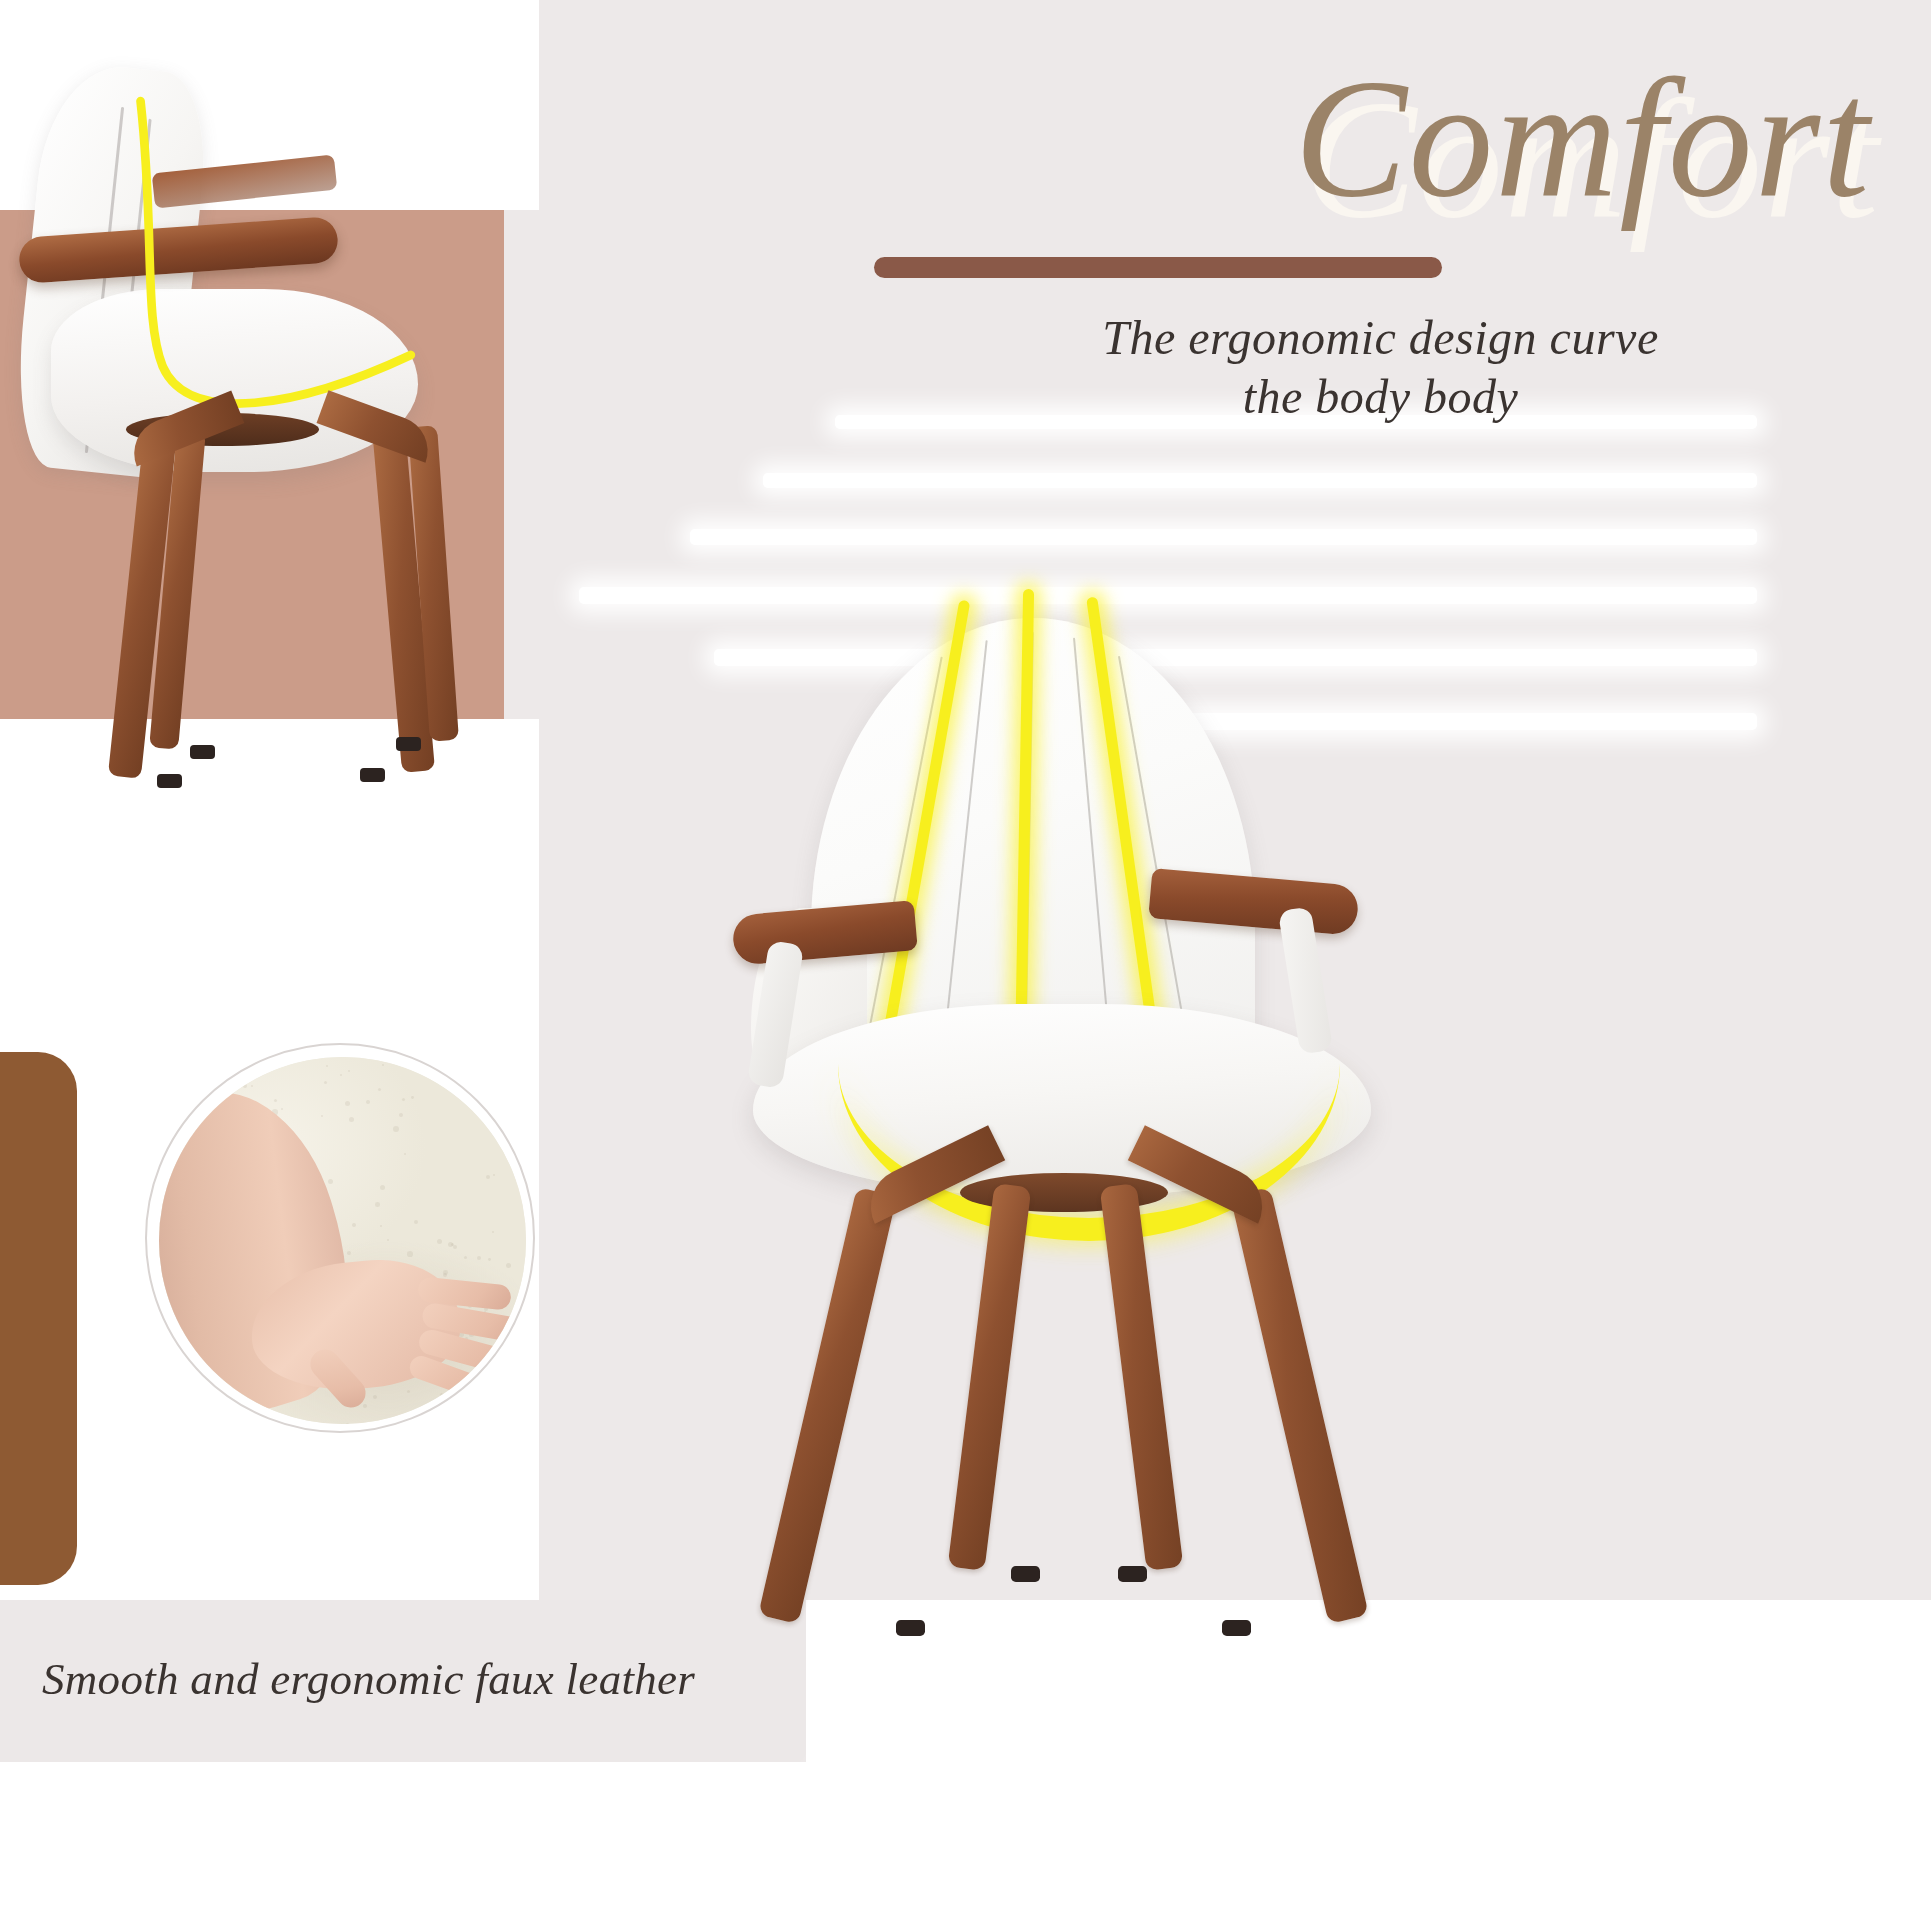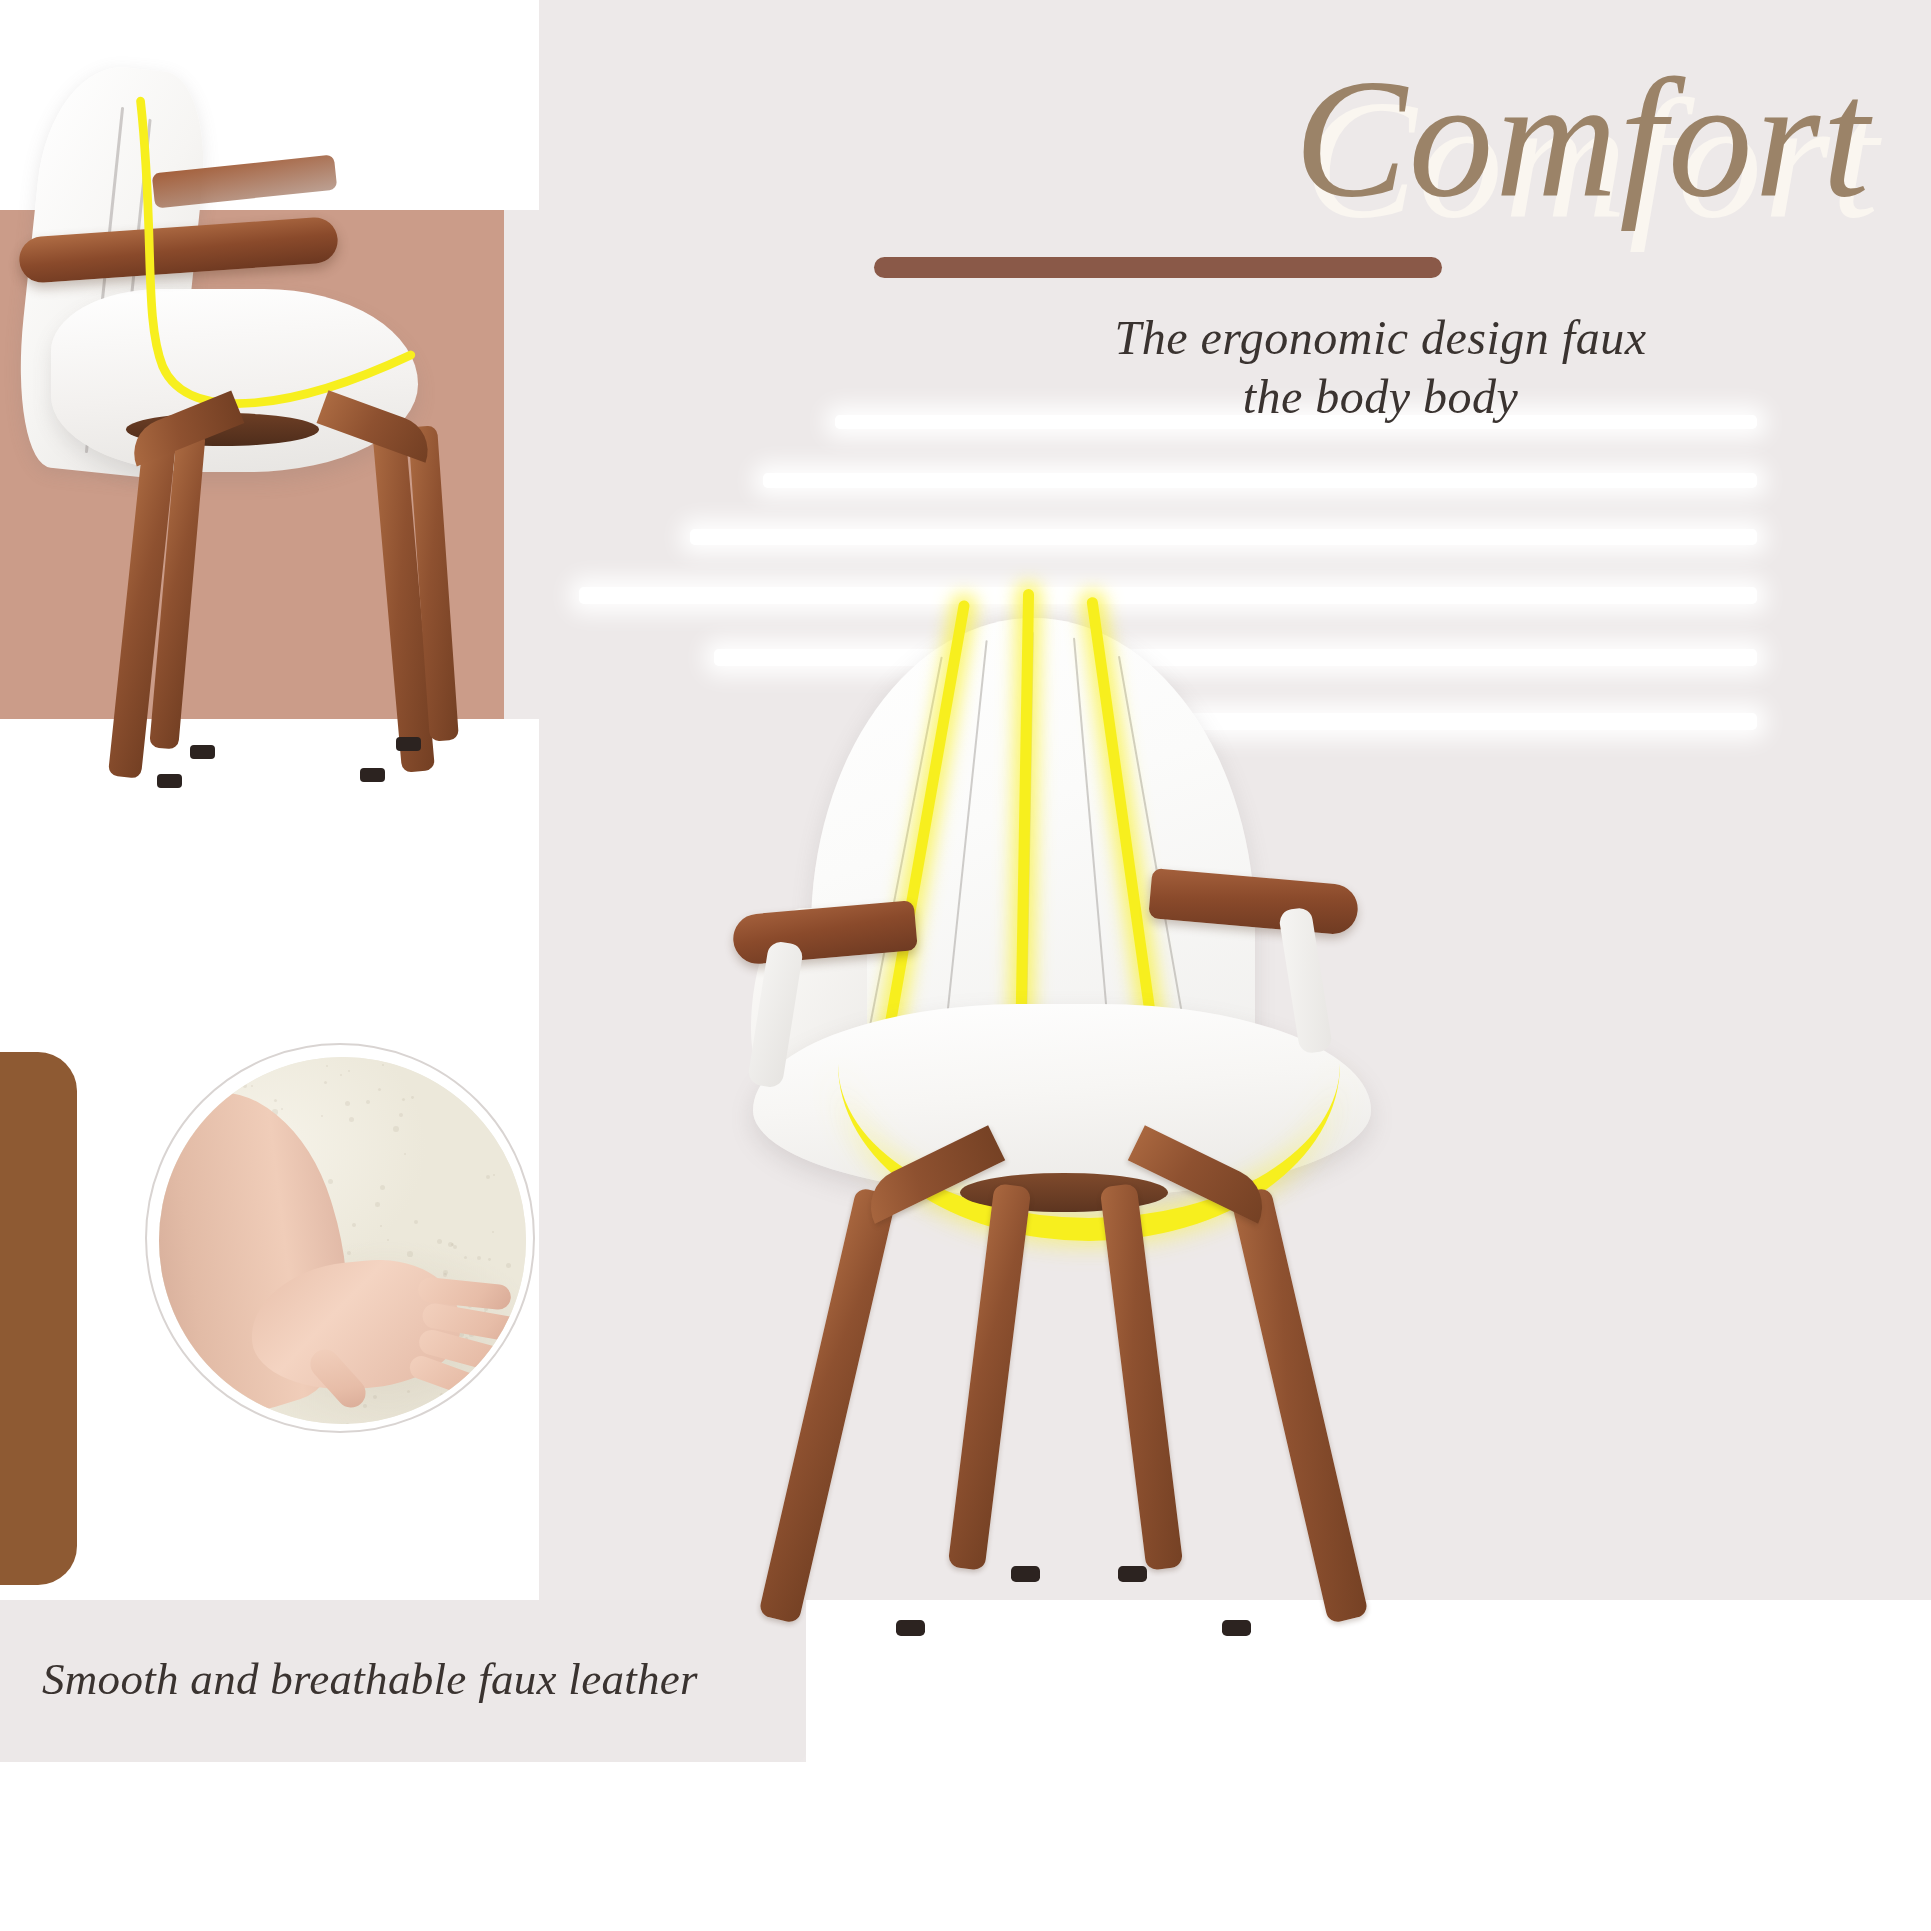--- a/index.html
+++ b/index.html
@@ -145,26 +145,26 @@
       <div class="speed" style="left: 994px; top: 713px; width: 763px; height: 17.4px;"></div>
     </div>
 
   <div id="header">
     <div id="title-wrap">
       <div id="title-shadow">Comfort</div>
       <div id="title">Comfort</div>
     </div>
     <div id="divider"></div>
     <div id="subtitle">
-      <span>The ergonomic design faux</span>
+      <span>The ergonomic design curve</span>
       <span class="l2">the body body</span>
     </div>
   </div>
 
-  <div id="caption">Smooth and breathable faux leather</div>
+  <div id="caption">Smooth and ergonomic faux leather</div>
 
   <div id="foam-inset">
     <div id="foam-ring-outer"></div>
     <div id="foam-ring-inner">
       <div id="foam-surface">
           <div class="foam-speck" style="width: 4.2px; height: 4.2px; left: 113px; top: 205px;"></div>
           <div class="foam-speck" style="width: 5.7px; height: 5.7px; left: 254px; top: 200px;"></div>
           <div class="foam-speck" style="width: 5.3px; height: 5.3px; left: 346px; top: 28px;"></div>
           <div class="foam-speck" style="width: 5.8px; height: 5.8px; left: 79px; top: 73px;"></div>
           <div class="foam-speck" style="width: 5.8px; height: 5.8px; left: 22.3px; top: 145px;"></div>

